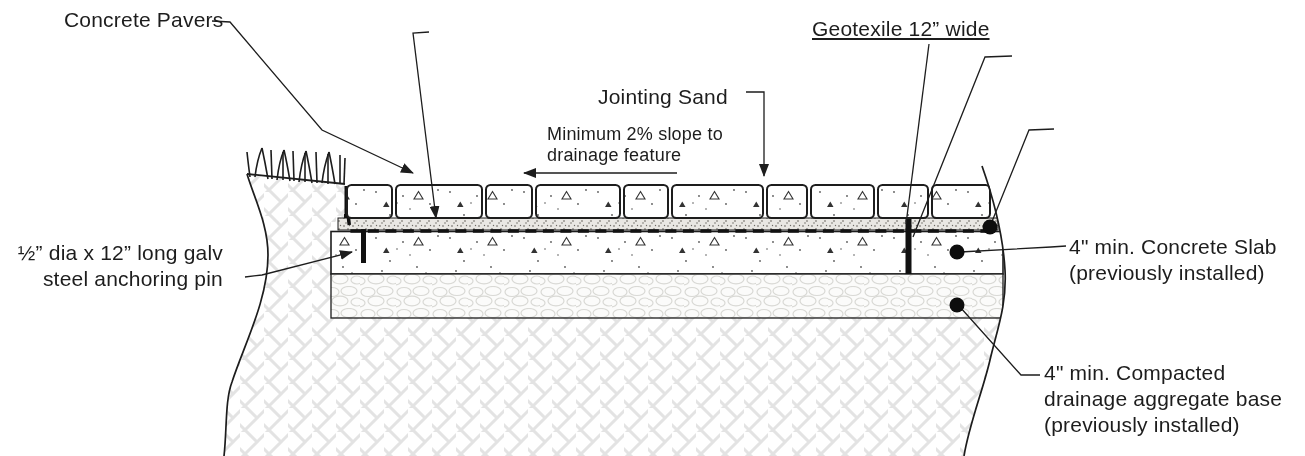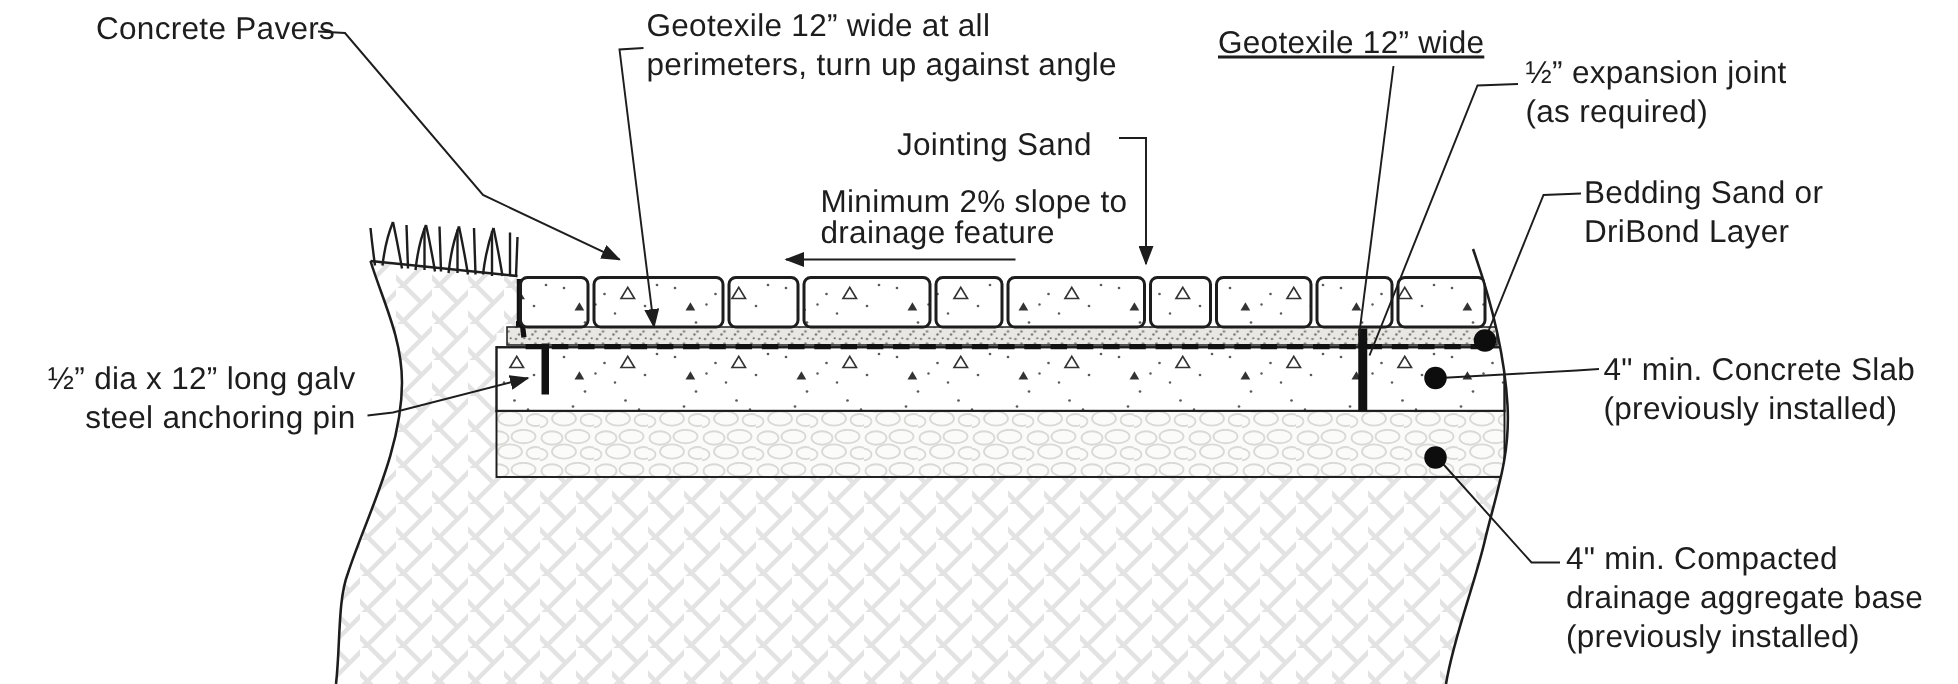--- a/index.html
+++ b/index.html
@@ -1,21 +1,21 @@
 <!DOCTYPE html>
 <html style="--line: #1d1d1d; --black-fill: #111111; --background: #ffffff; --sand-fill: #e9e7e3; --soil-hatch: #e3e3e3;"><head>
 <meta charset="utf-8">
 <style>
   html,body{margin:0;padding:0;background:var(--background,#fff);}
   .stage{position:relative;width:1305px;height:456px;background:var(--background,#fff);
          font-family:"Liberation Sans","DejaVu Sans",sans-serif;overflow:hidden;padding-left:42px;}
   .stage svg{position:absolute;left:0;top:0;}
   .diagram-label{position:absolute;color:var(--line,#1d1d1d);font-size:21px;line-height:26px;
                  white-space:pre-line;letter-spacing:0.2px;}
-  .small-label{font-size:21px;line-height:21px;}
+  .small-label{font-size:18px;line-height:21px;}
   .right-align{text-align:right;}
   .leader{stroke:var(--line,#1d1d1d);fill:none;stroke-width:1.3px;}
   .curve{stroke:var(--line,#1d1d1d);fill:none;stroke-width:1.7px;}
   .edge{stroke:var(--line,#1d1d1d);}
 </style>
 </head>
 <body>
 
 <div class="stage">
 
@@ -138,30 +138,24 @@
     </g>
 
     <g fill="#0d0d0d">
       <circle cx="990" cy="227" r="7.5"></circle>
       <circle cx="957" cy="252" r="7.5"></circle>
       <circle cx="957" cy="305" r="7.5"></circle>
     </g>
   </svg>
 
   <div class="diagram-label" style="left:64px;top:7px;">Concrete Pavers</div>
-  <div class="diagram-label" style="left:431px;top:5px;">Geotexile 12” wide at all
-perimeters, turn up against angle</div>
   <div class="diagram-label" style="left:598px;top:84px;">Jointing Sand</div>
   <div class="diagram-label small-label" style="left:547px;top:124px;">Minimum 2% slope to
 drainage feature</div>
   <div class="diagram-label" style="left:812px;top:16px;text-decoration:underline;">Geotexile 12” wide</div>
-  <div class="diagram-label" style="left:1017px;top:36px;">½” expansion joint
-(as required)</div>
-  <div class="diagram-label" style="left:1056px;top:116px;">Bedding Sand or
-DriBond Layer</div>
   <div class="diagram-label" style="left:1069px;top:234px;">4" min. Concrete Slab
 (previously installed)</div>
   <div class="diagram-label" style="left:1044px;top:360px;">4" min. Compacted
 drainage aggregate base
 (previously installed)</div>
-  <div class="diagram-label right-align" style="left:15px;top:240px;width:222px;">½” dia x 12” long galv
+  <div class="diagram-label right-align" style="left:1px;top:240px;width:222px;">½” dia x 12” long galv
 steel anchoring pin</div>
 </div>
 
 </body></html>

